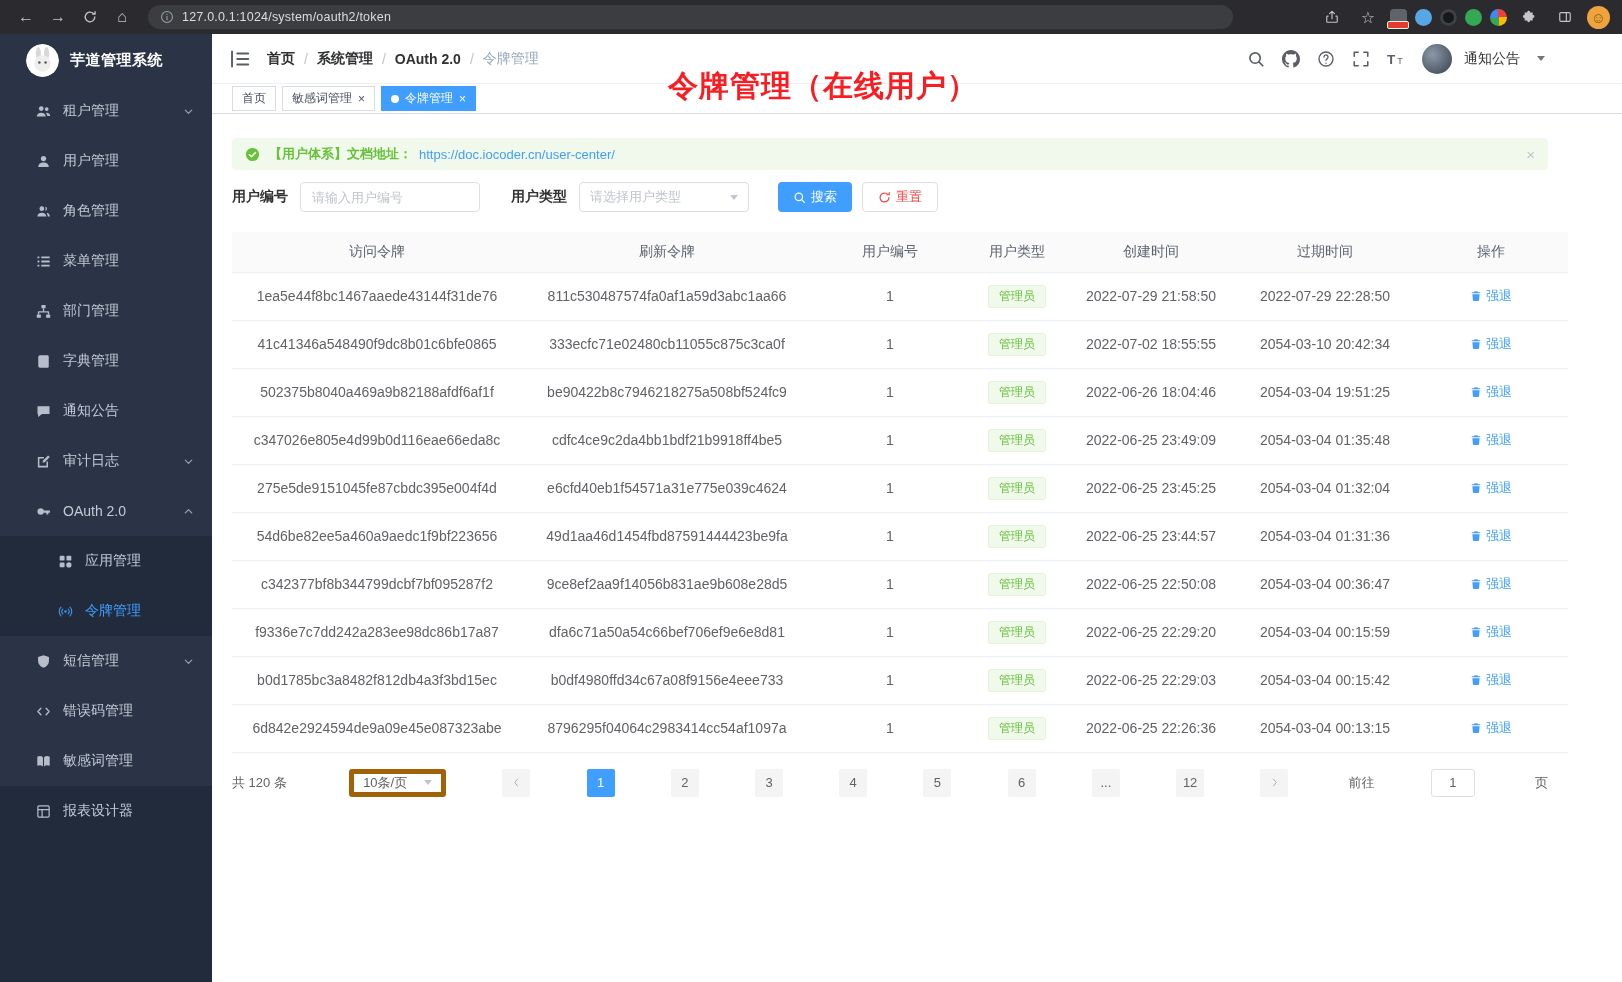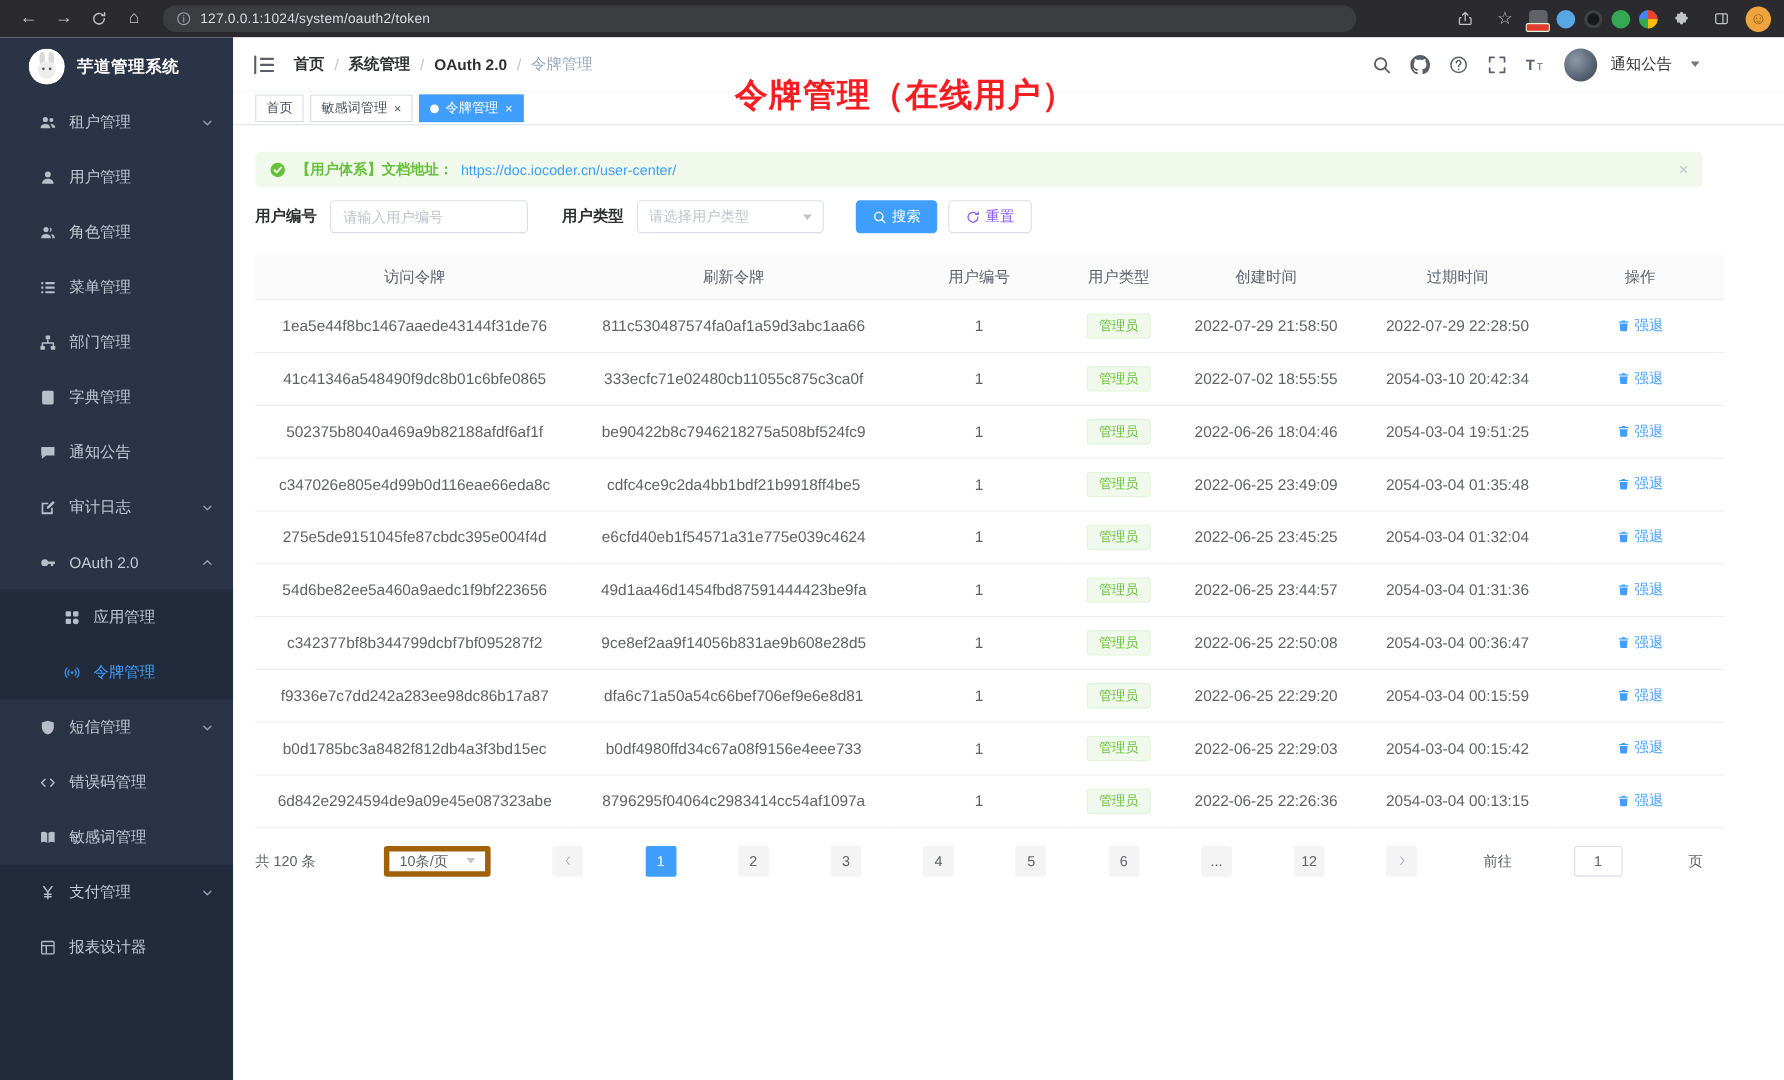--- a/index.html
+++ b/index.html
@@ -70,21 +70,21 @@
 .filters{display:flex;align-items:center;margin-bottom:20px}
 .f-label{font-size:14px;font-weight:700;color:#303133;margin-right:12px}
 .f-label.ml{margin-left:31px}
 .f-input{width:180px;height:30px;border:1px solid #dcdfe6;border-radius:4px;padding:0 11px;font-size:13px;color:#606266;outline:none;font-family:inherit}
 .f-input::placeholder{color:#bfc4ce}
 .f-select{width:170px;height:30px;border:1px solid #dcdfe6;border-radius:4px;padding:0 10px;display:flex;align-items:center;justify-content:space-between;cursor:pointer}
 .sel-ph{font-size:13px;color:#bfc4ce}
 .f-select .caret-down,.pg-size .caret-down{border-top-color:#c0c4cc}
 .btn{height:30px;border:none;border-radius:4px;display:inline-flex;align-items:center;gap:5px;padding:0 15px;font-size:13px;cursor:pointer;font-family:inherit}
 .btn.primary{background:#409eff;color:#fff;margin-left:29px}
-.btn.plain{background:#fff;border:1px solid #dcdfe6;color:#8b5cf6;margin-left:10px}
+.btn.plain{background:#fff;border:1px solid #dcdfe6;color:#ef4444;margin-left:10px}
 .btn-ic{width:13px;height:13px}
 
 table.grid{width:100%;border-collapse:collapse;table-layout:fixed}
 .grid th{height:40px;background:#fafafa;color:#5c6370;font-size:14px;font-weight:400;text-align:center;border-bottom:1px solid #ebeef5}
 .grid td{height:48px;color:#606266;font-size:14px;text-align:center;border-bottom:1px solid #ebeef5;white-space:nowrap;overflow:hidden}
 .badge{display:inline-block;padding:2px 10px;font-size:12px;border-radius:3px;background:#f0f9eb;border:1px solid #e1f3d8;color:#67c23a}
 .op-link{color:#409eff;font-size:13px;display:inline-flex;align-items:center;gap:4px;cursor:pointer}
 .op-ic{width:12px;height:12px}
 
 .pagination{display:flex;align-items:center;justify-content:space-between;gap:8px;margin-top:16px;color:#606266;font-size:13px}
@@ -314,33 +314,20 @@
             <svg viewBox="0 0 16 16" fill="currentColor">
               <path d="M1.4 2.8c2.2-.9 4.4-.8 6 .6v9.8c-1.6-1.4-3.8-1.5-6-.6zM14.6 2.8c-2.2-.9-4.4-.8-6 .6v9.8c1.6-1.4 3.8-1.5 6-.6z"></path>
             </svg>
           </span>
           <span class="s-label">敏感词管理</span>
         </div>
       </nav>
     <div class="menu-bottom" id="sidebar-bottom">
         <div class="side-item">
           <span class="svgic s-ic">
-            <svg viewBox="0 0 16 16" fill="none" stroke="currentColor" stroke-width="1.4" stroke-linecap="round" stroke-linejoin="round">
-              <path d="M4 2l4 5.5L12 2M8 7.5V14M4.8 9.5h6.4M4.8 12h6.4"></path>
-            </svg>
-          </span>
-          <span class="s-label">支付管理</span>
-          <span class="svgic s-chev">
-            <svg viewBox="0 0 12 12" fill="none" stroke="currentColor" stroke-width="1.4" stroke-linecap="round" stroke-linejoin="round">
-              <path d="M2.5 4.5L6 8l3.5-3.5"></path>
-            </svg>
-          </span>
-        </div>
-        <div class="side-item">
-          <span class="svgic s-ic">
             <svg viewBox="0 0 16 16" fill="none" stroke="currentColor" stroke-width="1.3">
               <rect x="2" y="2" width="12" height="12" rx="1.2"></rect>
               <path d="M2 6h12M6.5 6v8"></path>
             </svg>
           </span>
           <span class="s-label">报表设计器</span>
         </div>
       </div>
   </aside>
 

